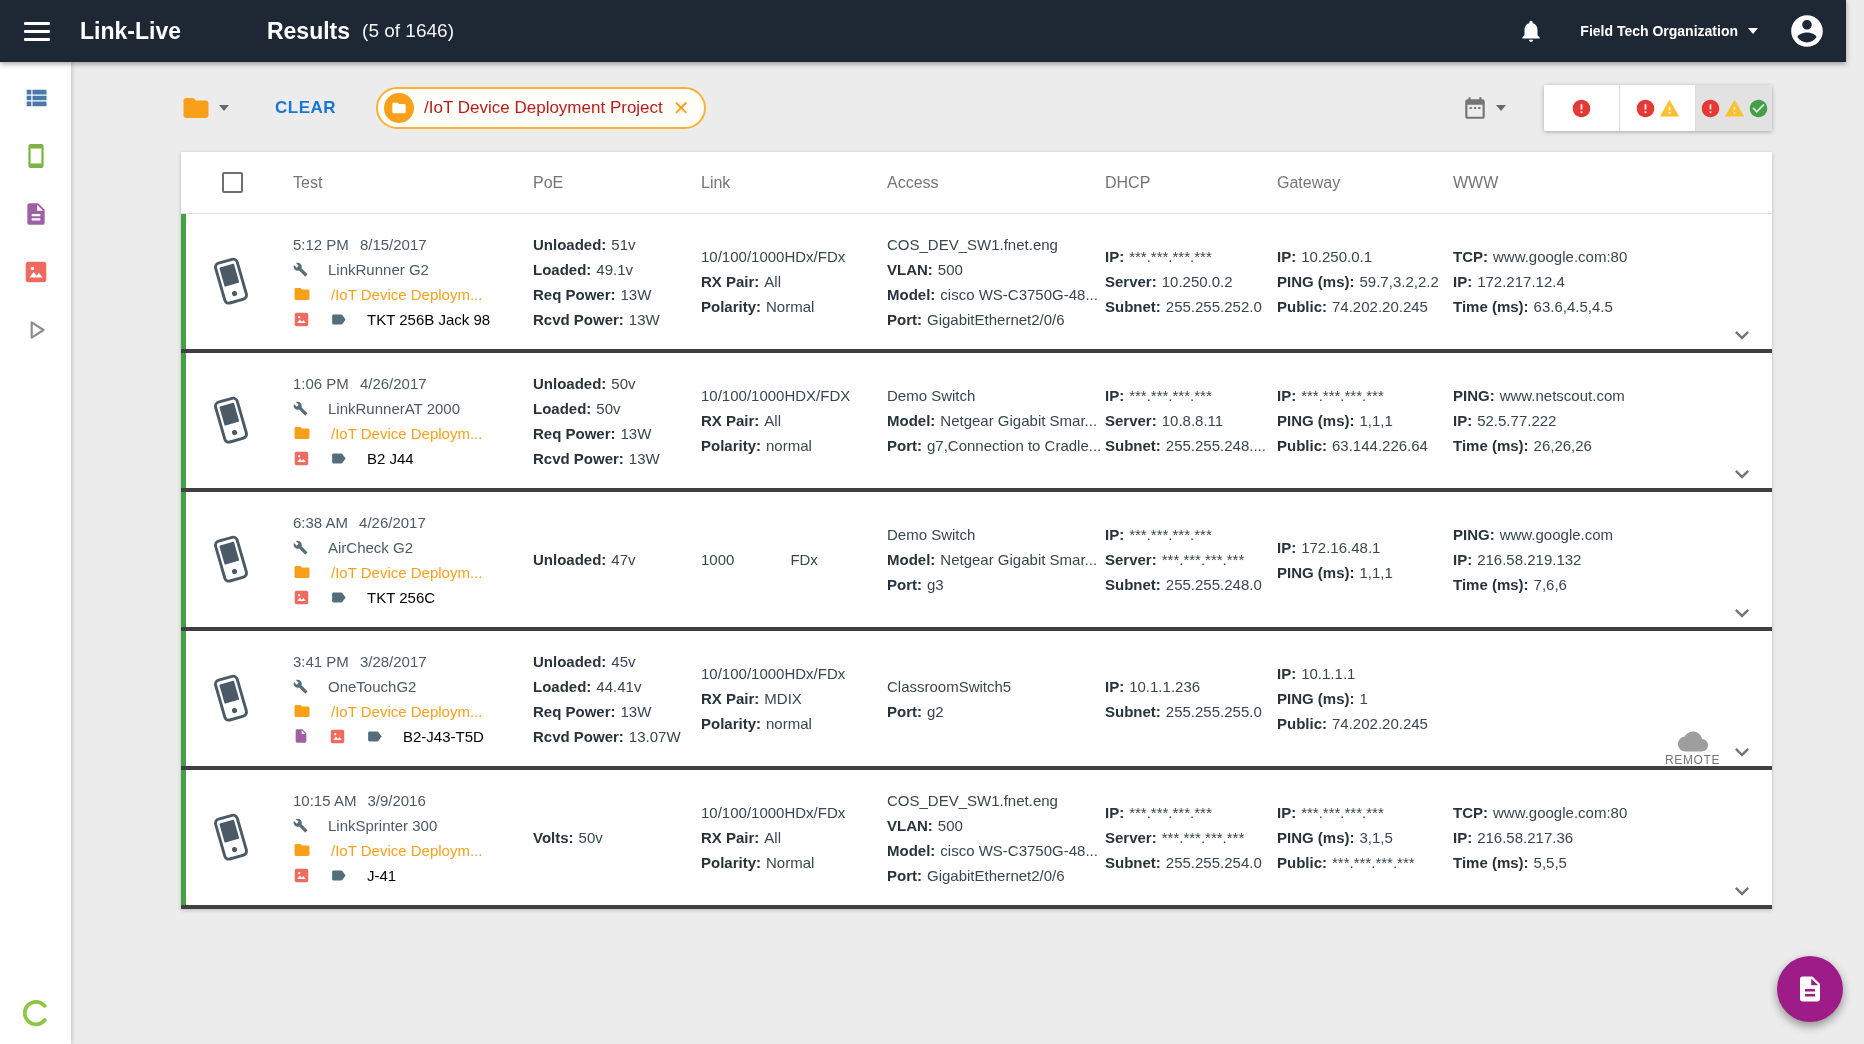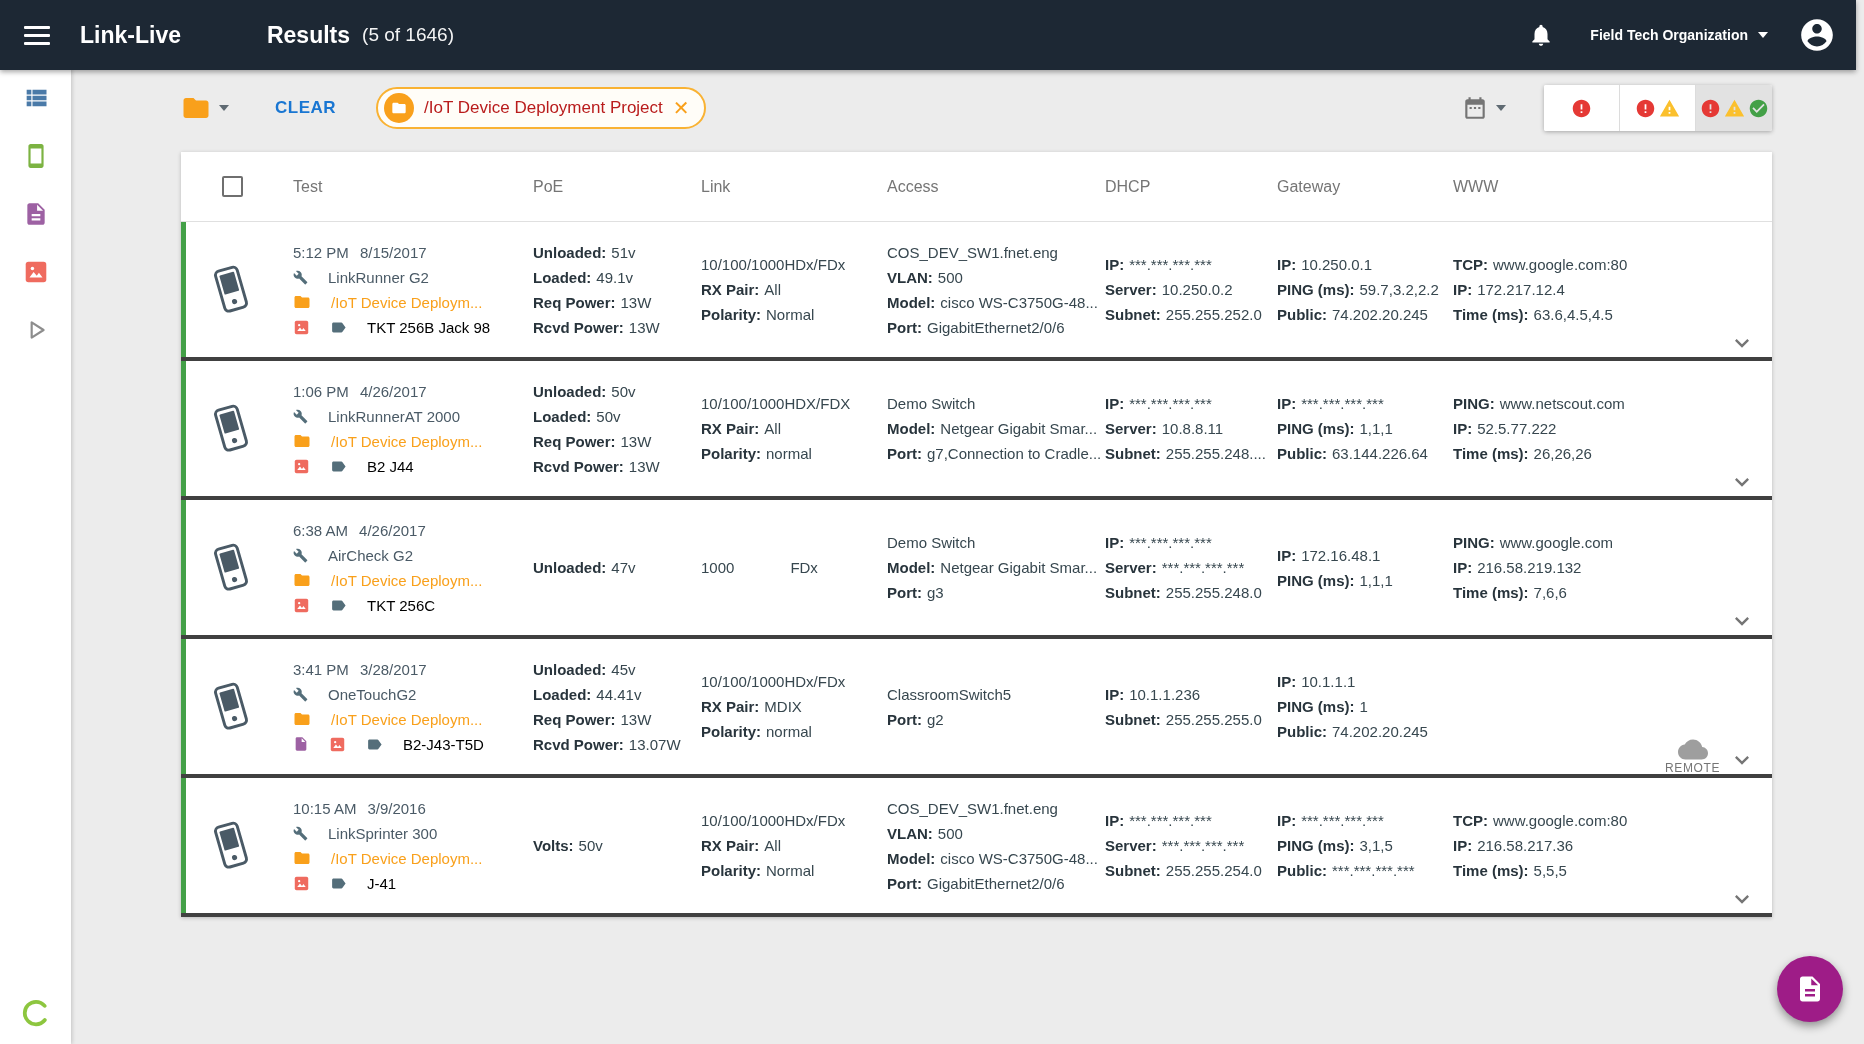--- a/index.html
+++ b/index.html
@@ -1,20 +1,20 @@
 <!DOCTYPE html>
 <html><head>
 <meta charset="utf-8">
 <style>
   * { box-sizing: border-box; margin: 0; padding: 0; }
   html,body { width:1864px; height:1044px; }
   body { font-family:"Liberation Sans", sans-serif; background:#ececec; overflow:hidden; position:relative; }
 
   
-  .topbar { position:absolute; top:0; left:0; right:8px; height:70px; background:#1d2834; color:#fff;
+  .topbar { position:absolute; top:0; left:0; right:18px; height:62px; background:#1d2834; color:#fff;
             display:flex; align-items:center; z-index:20; box-shadow:0 2px 5px rgba(0,0,0,.35); }
   .hamburger { width:26px; display:flex; flex-direction:column; gap:5px; margin-left:24px; cursor:pointer; background:none; border:none; }
   .hamburger i { display:block; height:3px; background:#fff; border-radius:1px; }
   .brand { font-size:23px; font-weight:bold; margin-left:30px; }
   .page-title { font-size:23px; font-weight:bold; margin-left:86px; }
   .count { font-size:19px; font-weight:400; margin-left:12px; color:rgba(255,255,255,.95); }
   .topbar .spacer { flex:1; }
   .top-ic { display:flex; align-items:center; cursor:pointer; background:none; border:none; }
   .bell { margin-right:36px; }
   .org { display:flex; align-items:center; gap:10px; margin-right:30px; cursor:pointer; }
@@ -49,21 +49,21 @@
   .cal-dd { display:flex; align-items:center; gap:8px; cursor:pointer; background:none; border:none; margin-right:38px; }
   .toggle-group { display:flex; background:#fff; border-radius:2px; box-shadow:0 1px 4px rgba(0,0,0,.3); overflow:hidden; }
   .toggle { width:76px; height:46px; display:flex; align-items:center; justify-content:center; gap:3px;
             border:none; border-right:1px solid #dcdcdc; background:#fff; cursor:pointer; }
   .toggle:last-child { border-right:none; }
   .toggle.active { background:#e2e2e2; }
 
   
   .table-card { margin:20px 92px 0 110px; background:#fff; box-shadow:0 1px 4px rgba(0,0,0,.22); }
   .tgrid { display:grid; grid-template-columns:112px 240px 168px 186px 218px 172px 176px 1fr 112px; }
-  .thead { height:70px; align-items:center; color:#757575; font-size:16px; border-bottom:1px solid #e0e0e0; }
+  .thead { height:62px; align-items:center; color:#757575; font-size:16px; border-bottom:1px solid #e0e0e0; }
   .hcell { padding-right:10px; white-space:nowrap; }
   .hc0 { display:flex; justify-content:center; }
   .checkbox { width:21px; height:21px; border:2px solid #6f6f6f; border-radius:2px; background:#fff; cursor:pointer; }
 
   .trow { min-height:139px; border-bottom:4px solid #404040; background:#fff; position:relative; cursor:pointer; }
   .trow::before { content:''; position:absolute; left:0; top:0; bottom:0; width:5px; background:#43a047; }
   .cell { align-self:stretch; display:flex; flex-direction:column; justify-content:center; padding-right:12px; overflow:hidden; }
   .dev-cell { align-items:center; }
   .line { font-size:15px; line-height:25px; color:#37474f; white-space:nowrap; display:flex; align-items:center; }
   .lbl { font-weight:bold; color:#28343c; margin-right:5px; }

